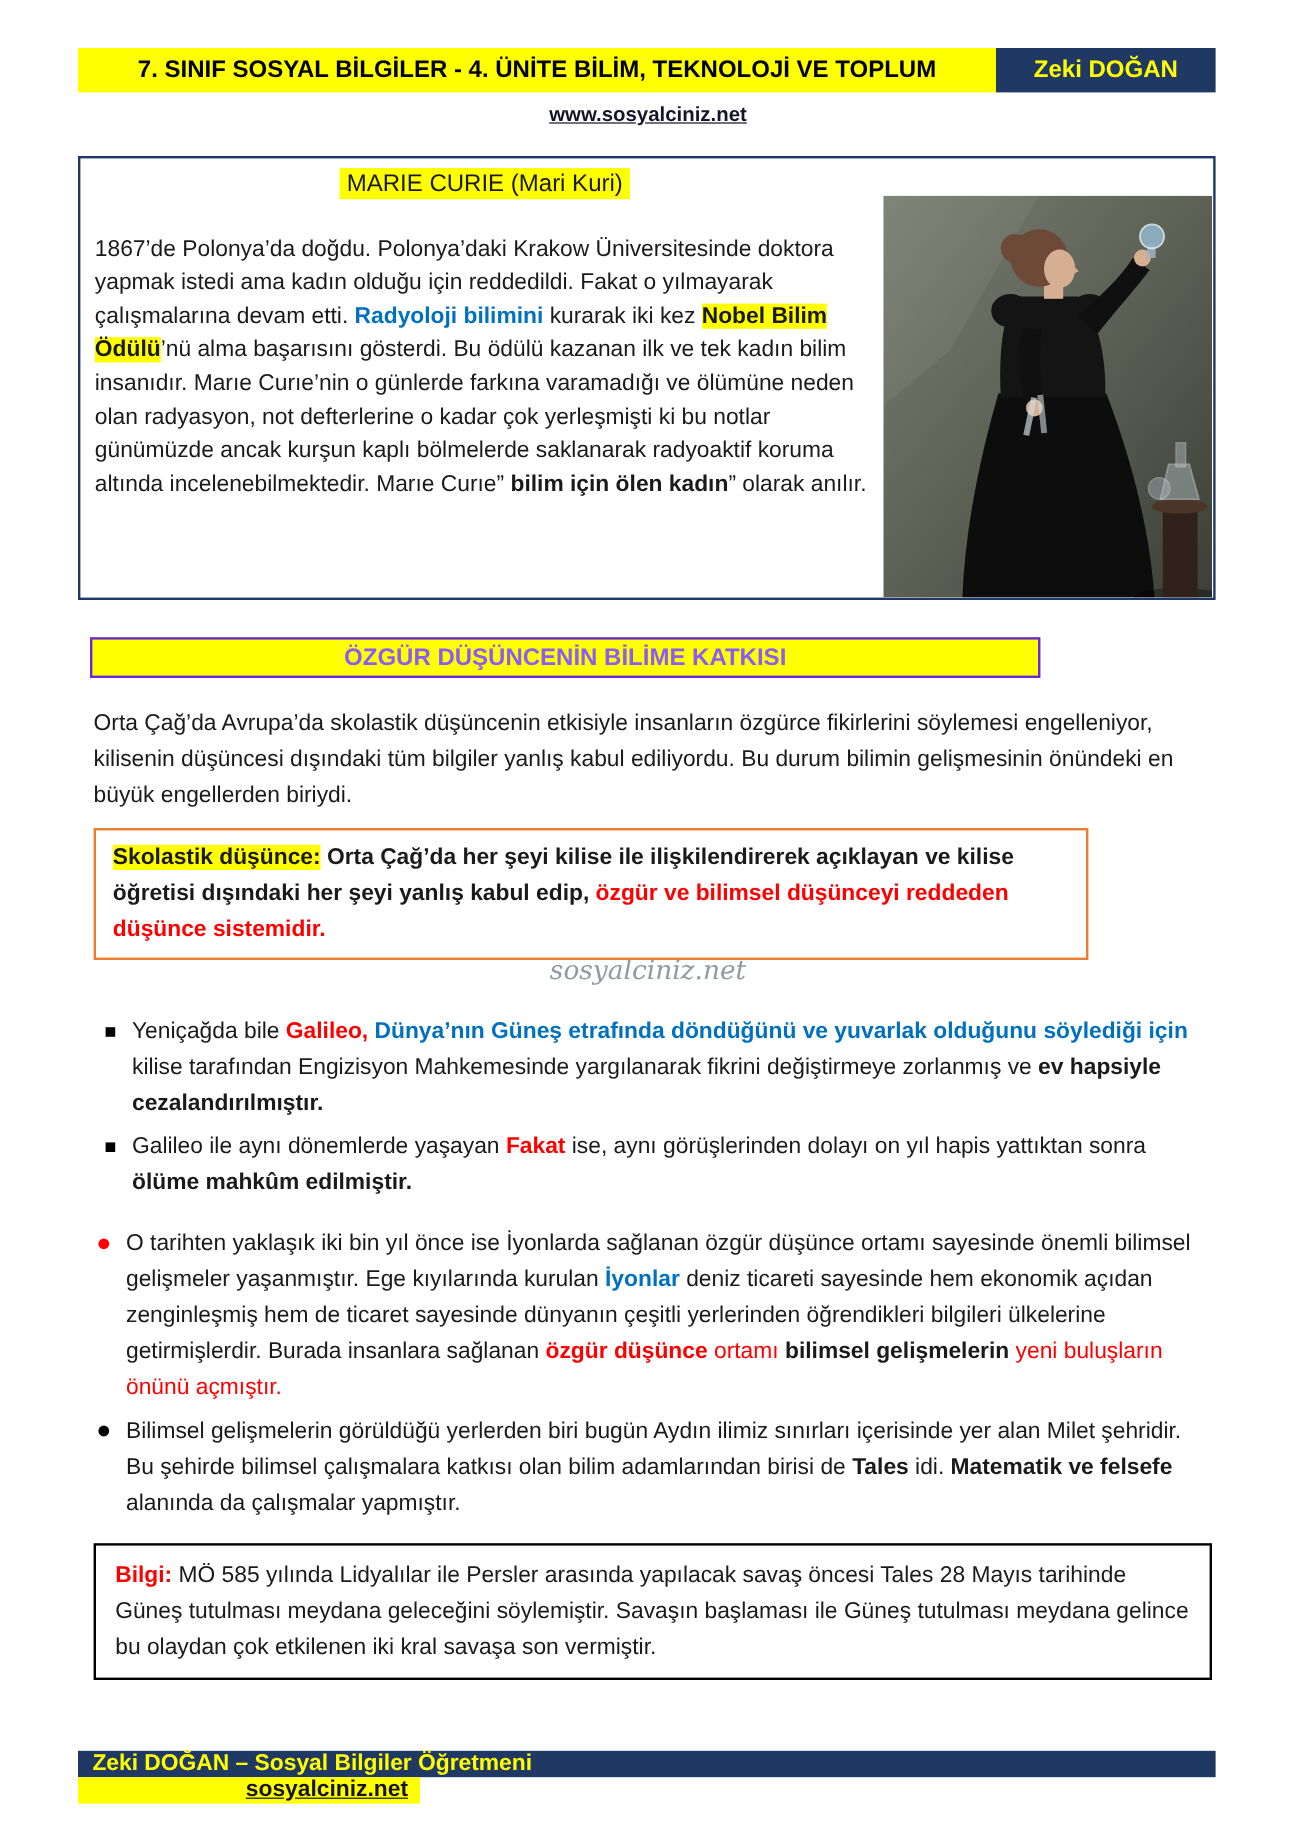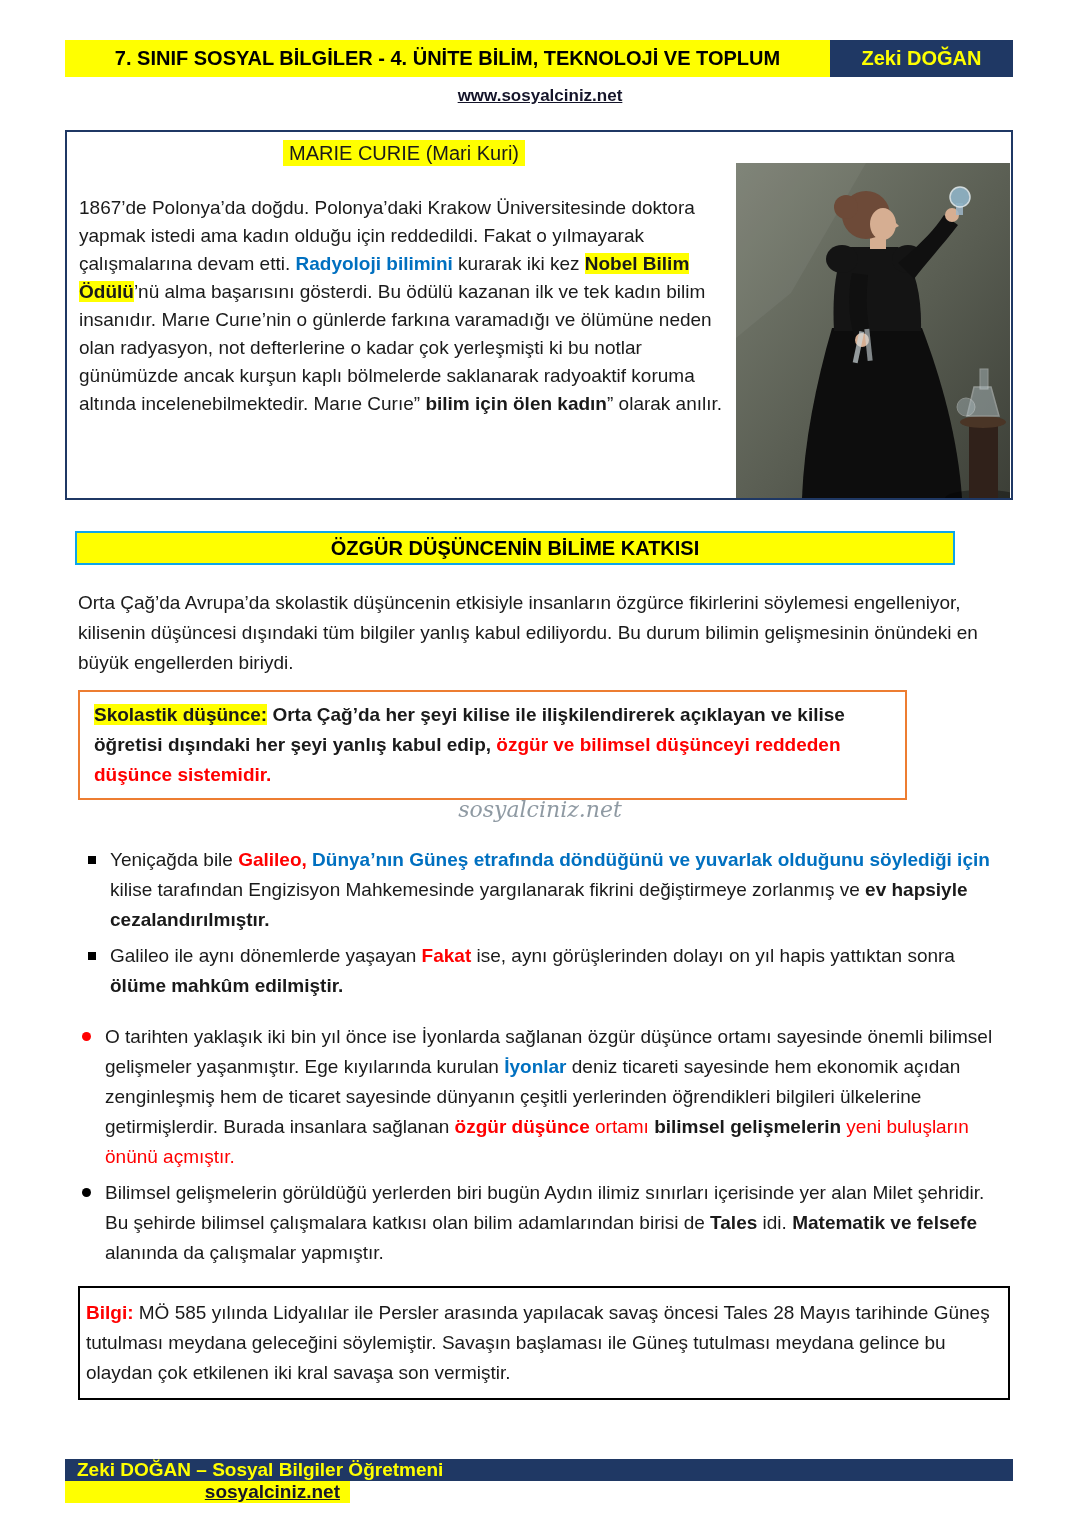--- a/index.html
+++ b/index.html
@@ -37,23 +37,23 @@
   .curie-title span { background:#ffff00; font-weight:normal; padding:2px 6px; }
   .curie-text {
     position:absolute; left:12px; top:62px; width:650px;
     font-size:19px; line-height:28px;
   }
   .curie-photo { position:absolute; right:1px; top:31px; width:274px; height:335px; overflow:hidden; }
   .curie-photo svg { display:block; width:100%; height:100%; }
 
   
   .banner {
-    left:75px; top:531px; width:880px; height:34px;
-    background:#ffff00; border:2px solid #0ea5e9;
-    font-weight:bold; font-size:20px; color:#000000;
+    left:75px; top:531px; width:792px; height:34px;
+    background:#ffff00; border:2px solid #6d28d9;
+    font-weight:bold; font-size:20px; color:#8b5cf6;
     display:flex; align-items:center; justify-content:center;
   }
   .intro { left:78px; top:588px; width:925px; font-size:19px; line-height:30px; }
 
   
   .skolastik {
     left:78px; top:690px; width:829px;
     border:2px solid #ed7d31; background:#fff;
     padding:8px 14px; font-size:19px; line-height:30px; z-index:2;
   }
@@ -77,21 +77,21 @@
   .rd-marker {
     width:9px; height:9px; border-radius:50%; margin:10px 14px 0 4px; flex:0 0 auto;
   }
   .rd-red { background:#ff0000; }
   .rd-black { background:#000000; }
 
   
   .bilgi {
     left:78px; top:1286px; width:932px;
     border:2px solid #000; background:#fff;
-    padding:10px 6px; font-size:19px; line-height:30px; z-index:2;
+    padding:10px 16px; font-size:19px; line-height:30px; z-index:2;
   }
 
   
   .footer { left:65px; top:1459px; width:948px; height:33px; display:flex;flex-direction:column; }
   .footer-left {
     flex:1; background:#1f3864; color:#ffff00; font-weight:bold; font-size:19px;
     display:flex; align-items:center; padding-left:12px;
   }
   .footer-right {
     width:285px; background:#ffff00;

